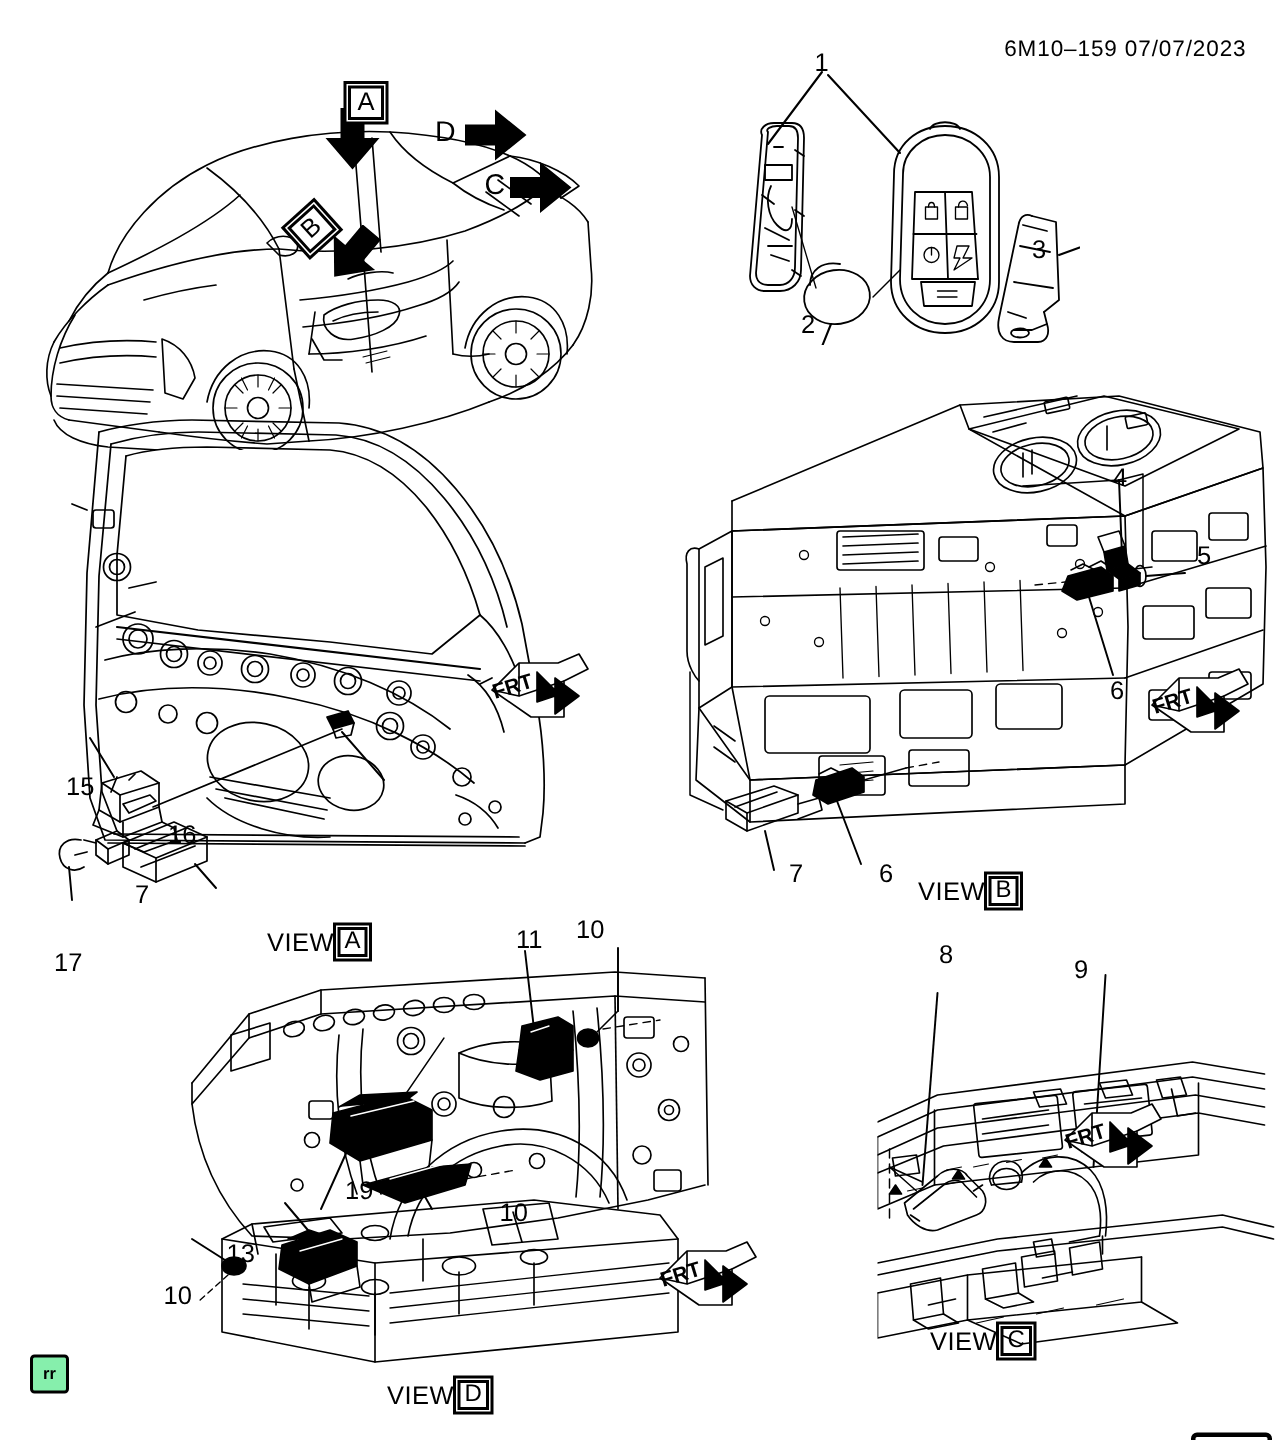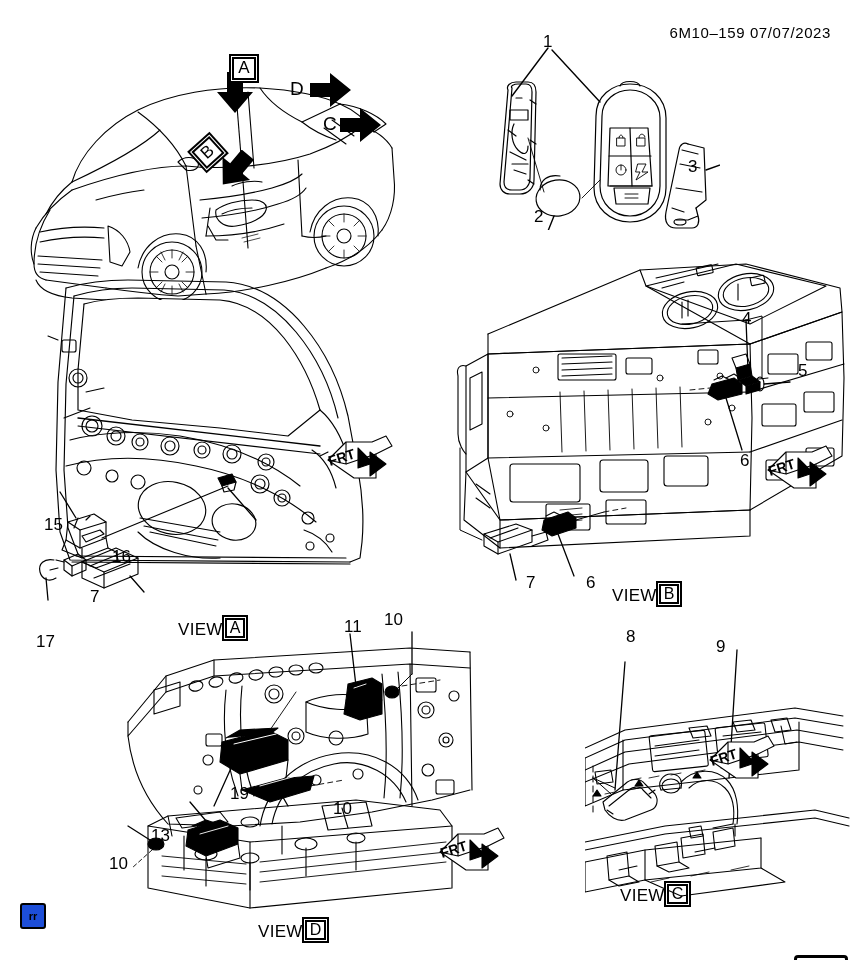--- a/index.html
+++ b/index.html
@@ -29,21 +29,21 @@
   .boxlet.dbl{box-shadow:0 0 0 1px #fff, 0 0 0 3px #000;}
 
   
   .tagbox{
     position:absolute;border:2px solid #000;background:#fff;
     font-size:17px;line-height:18px;text-align:center;width:20px;height:19px;
     box-shadow:0 0 0 1px #fff,0 0 0 3px #000;
   }
 
   .corner{
-    position:absolute;border:2px solid #000;background:#1d4ed8;
+    position:absolute;border:2px solid #000;background:#86efac;
     width:22px;height:22px;border-radius:3px;
     font-size:11px;font-weight:bold;line-height:22px;text-align:center;
   }
   .gmbadge{
     position:absolute;border:3px solid #000;background:#fff;
     width:24px;height:24px;border-radius:4px;
     font-size:13px;font-weight:bold;line-height:22px;text-align:center;
     font-family:"DejaVu Sans",sans-serif;
   }
   .gmbadge u{text-decoration:none;border-bottom:2px solid #000;padding:0 1px;}

